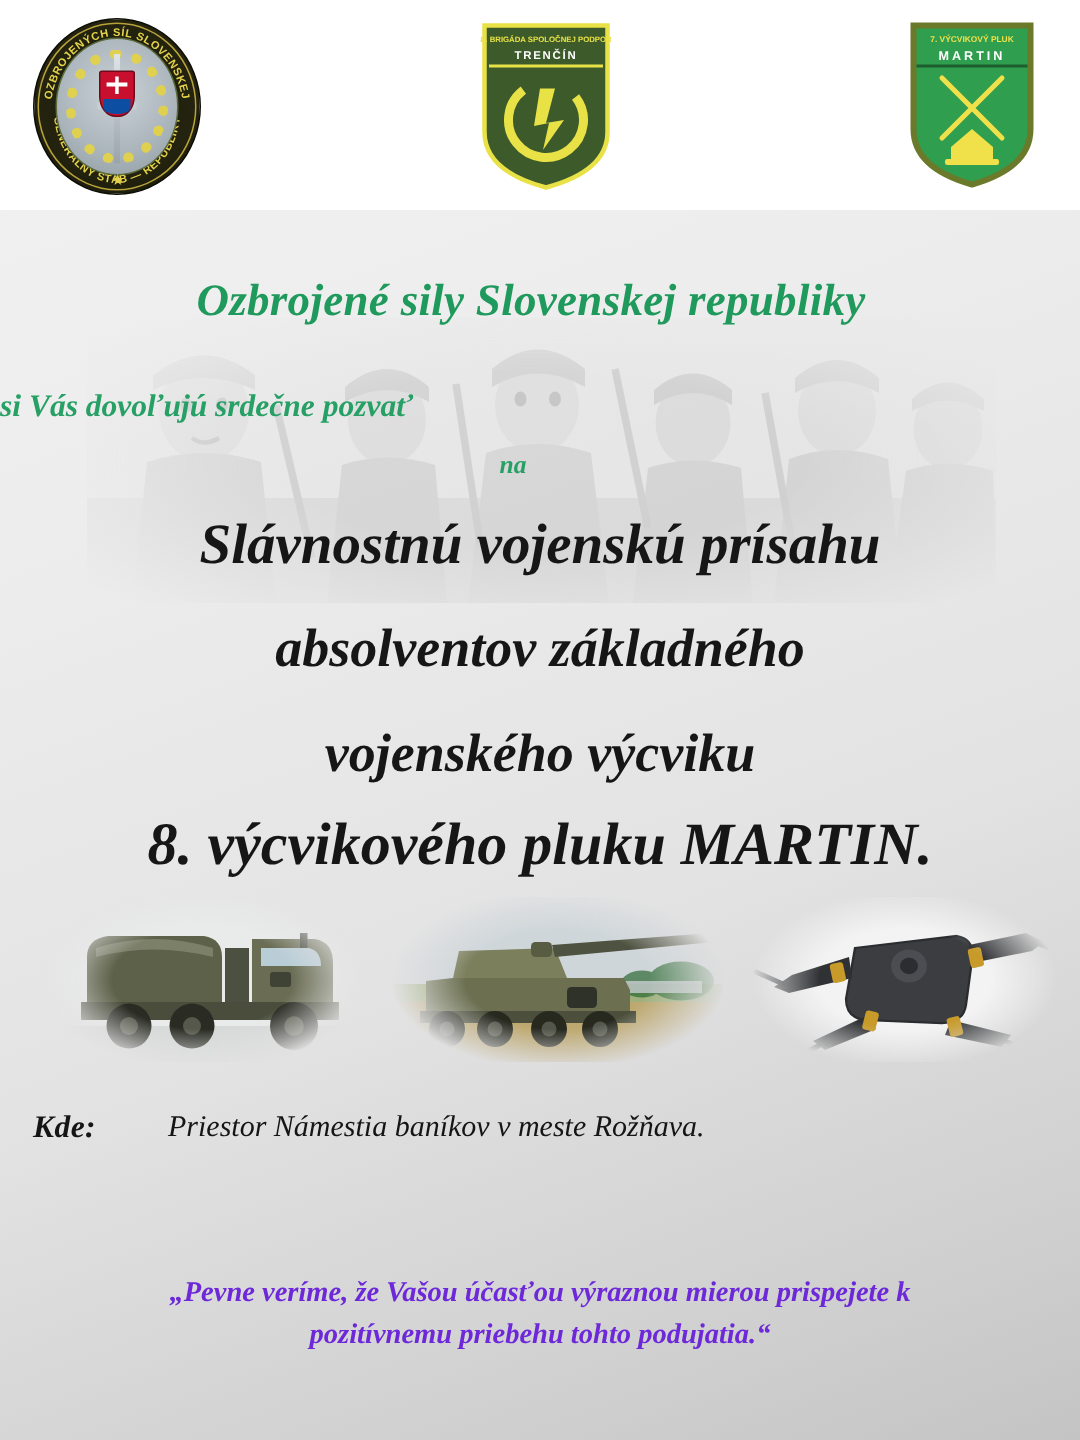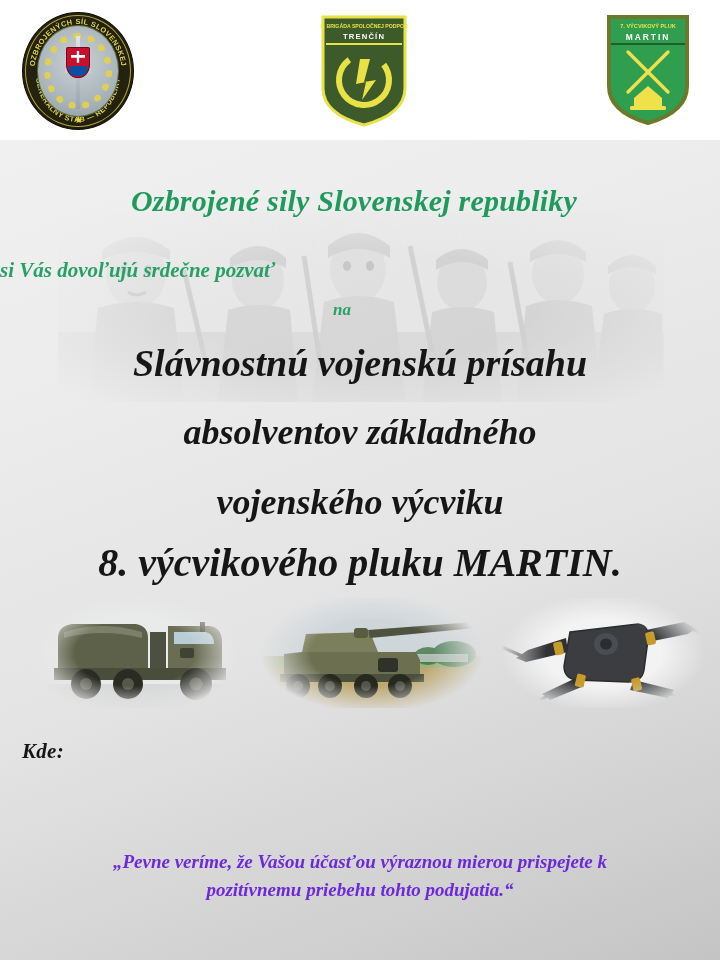--- a/index.html
+++ b/index.html
@@ -355,20 +355,21 @@
             <path d="M172,96 L186,102"></path>
           </g>
         </g>
       </svg>
     </div>
   </div>
 
   <div class="details">
     <div class="detail-row">
       <span class="detail-label">Kde:</span>
+      <span class="detail-value">Priestor Námestia baníkov v meste Rožňava.</span>
     </div>
   </div>
 
   <div class="quote">
     <span>„Pevne veríme, že Vašou účasťou výraznou mierou prispejete k</span>
     <span class="l2">pozitívnemu priebehu tohto podujatia.“</span>
   </div>
 
 </div>
 

